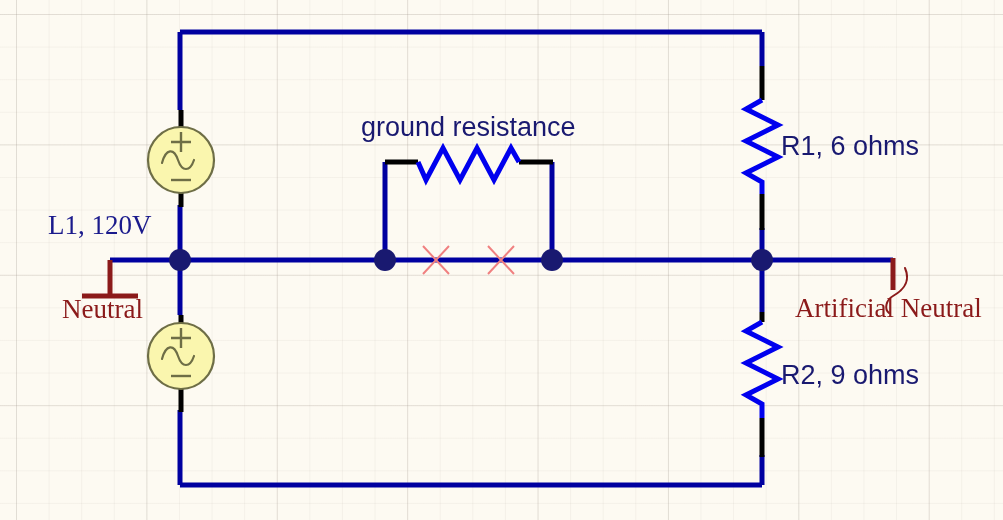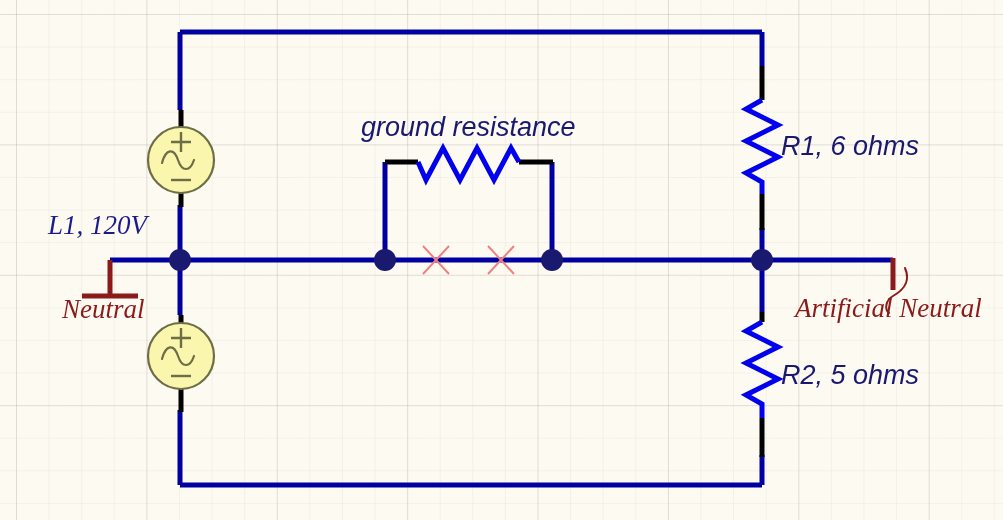--- a/index.html
+++ b/index.html
@@ -21,21 +21,20 @@
       linear-gradient(to bottom, rgba(170,160,150,0.10) 1px, transparent 1px),
       linear-gradient(to right, rgba(160,150,140,0.22) 1px, transparent 1px),
       linear-gradient(to bottom, rgba(160,150,140,0.22) 1px, transparent 1px);
     background-size:
       32.6px 32.6px,
       32.6px 32.6px,
       130.4px 130.4px,
       130.4px 130.4px;
     background-position: 16px 0px, 0px 14px, 16px 0px, 0px 14px;
     overflow: hidden;
-    font-style: italic;
   }
   #schematic {
     position: absolute;
     left: 0; top: 0;
     width: 1003px;
     height: 520px;
   }
   .lbl {
     position: absolute;
     white-space: nowrap;
@@ -161,21 +160,21 @@
       <path d="M893,258 L893,290" stroke="#8b1a1a" stroke-width="5" fill="none"></path>
       <path d="M905,268 C912,284 900,292 893,296 C886,300 884,309 889,313" stroke="#8b1a1a" stroke-width="2" fill="none" stroke-linecap="round"></path>
     </g>
 
   </svg>
 
   <div class="lbl lbl-sans" style="left:361px; top:114px;">ground resistance</div>
 
   <div class="lbl lbl-sans" style="left:781px; top:133px;">R1, 6 ohms</div>
 
-  <div class="lbl lbl-sans" style="left:781px; top:362px;">R2, 5 ohms</div>
+  <div class="lbl lbl-sans" style="left:781px; top:362px;">R2, 9 ohms</div>
 
   <div class="lbl lbl-serif-blue" style="left:48px; top:196px;">L1, 120V</div>
 
 
   <div class="lbl lbl-serif-red" style="left:62px; top:296px;">Neutral</div>
 
   <div class="lbl lbl-serif-red" style="left:795px; top:295px;">Artificial Neutral</div>
 
 </div>
 

